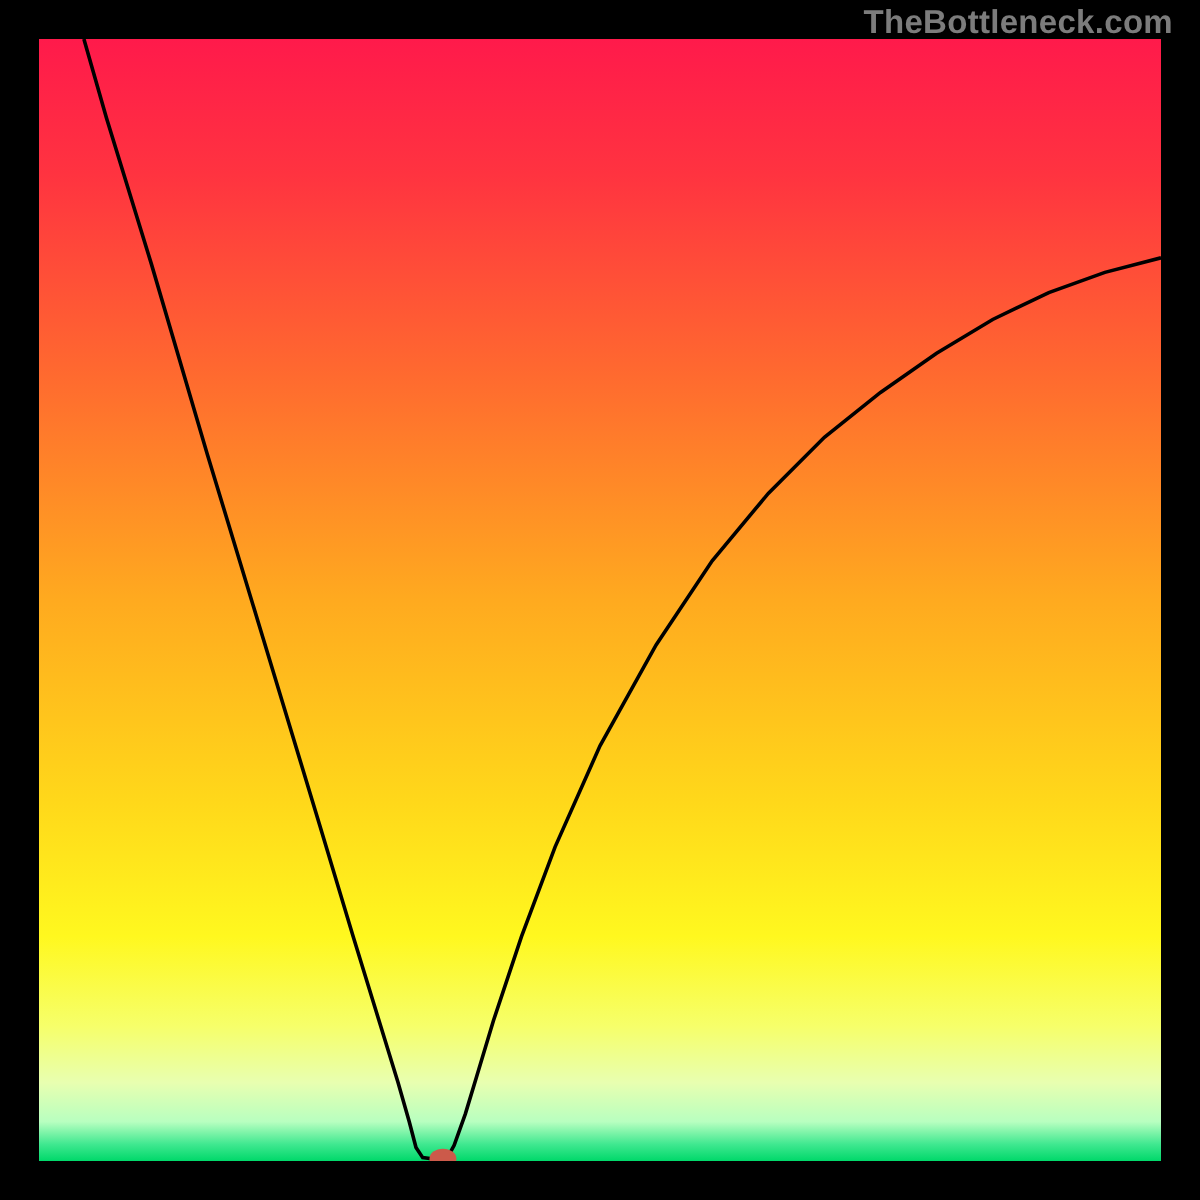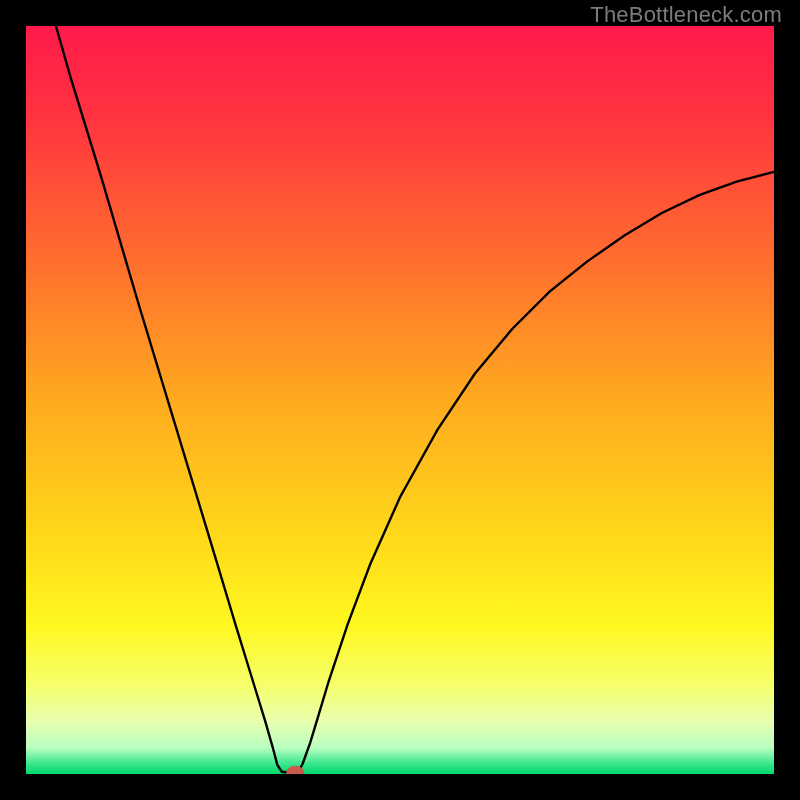--- a/index.html
+++ b/index.html
@@ -16,21 +16,21 @@
     width: 800px;
     height: 800px;
     background: #000;
   }
   .watermark {
     position: absolute;
     top: 2px;
     right: 18px;
     color: #7c7c7c;
     font-size: 22px;
-    font-weight: 400;
+    font-weight: 700;
     letter-spacing: 0.2px;
     z-index: 5;
     user-select: none;
   }
   .plot-area {
     position: absolute;
     left: 26px;
     top: 26px;
     width: 748px;
     height: 748px;

